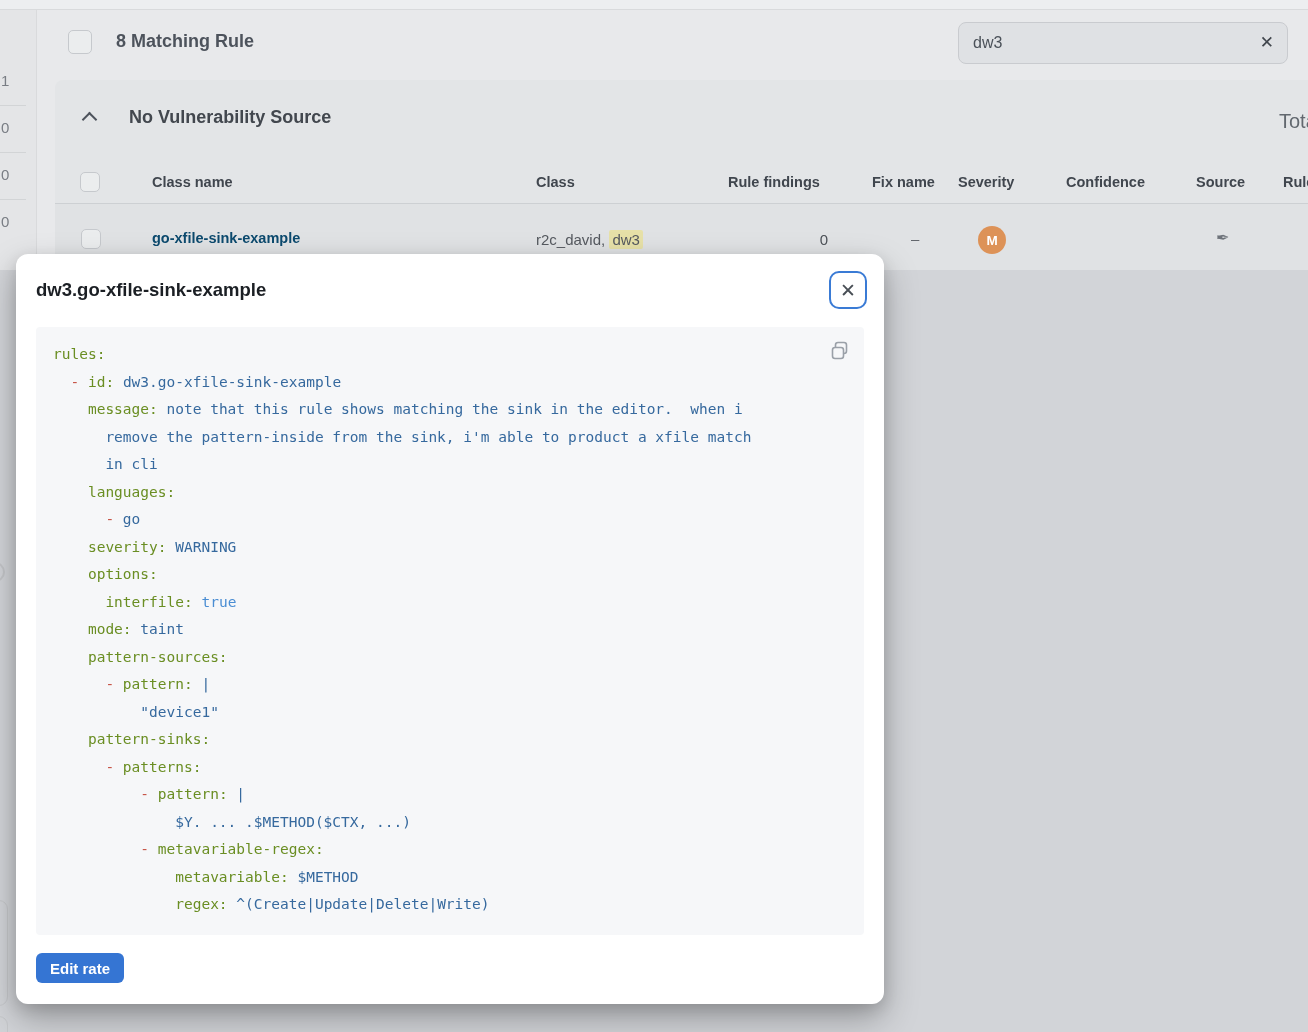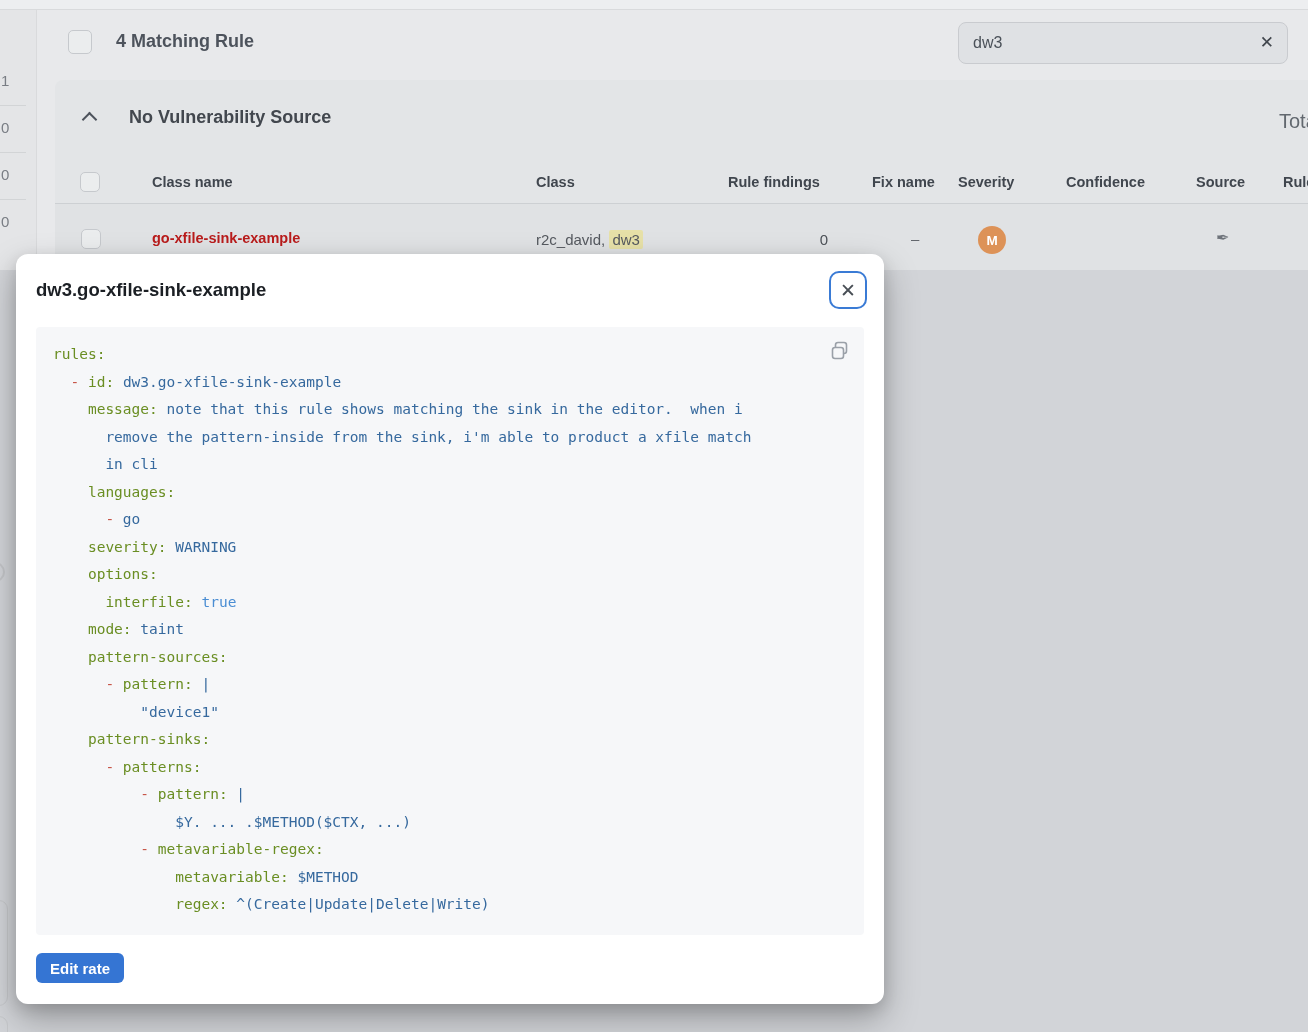--- a/index.html
+++ b/index.html
@@ -36,21 +36,21 @@
   .total-label { left:1279px; top:110px; font-size:20px; color:#62686f; white-space:nowrap; }
 
   .col-hdr { top:174px; font-size:14.5px; font-weight:700; color:#40464e; white-space:nowrap; }
   .col-0 { left:152px; } .col-1 { left:536px; } .col-2 { left:728px; } .col-3 { left:872px; }
   .col-4 { left:958px; } .col-5 { left:1066px; } .col-6 { left:1196px; } .col-7 { left:1283px; }
   .thead-checkbox { left:80px; top:172px; width:20px; height:20px; }
   .hdr-sep { left:55px; top:203px; width:1253px; height:1px; background:#cdd0d3; }
 
   .data-row { left:55px; top:204px; width:1253px; height:66px; background:#e0e2e4; }
   .row-checkbox { left:81px; top:229px; width:20px; height:20px; }
-  .rule-link { left:152px; top:230px; font-size:14.5px; font-weight:700; color:#b91c1c; cursor:pointer; }
+  .rule-link { left:152px; top:230px; font-size:14.5px; font-weight:700; color:#0c4a6e; cursor:pointer; }
   .labels-cell { left:536px; top:231px; font-size:15px; color:#55595f; }
   .label-hl { background:#e7e1a8; border-radius:2px; padding:1px 3px; }
   .open-findings { left:790px; top:231px; width:38px; text-align:right; font-size:15px; color:#4c5157; }
   .fix-rate { left:911px; top:230px; font-size:15px; color:#63676d; }
   .sev-badge { left:978px; top:226px; width:28px; height:28px; border-radius:50%;
     color:#fff; font-size:13.5px; font-weight:700; display:flex; align-items:center; justify-content:center; }
   .source-pen { left:1216px; top:228px; font-size:16px; color:#6e737a; }
 
   
   .modal { left:16px; top:254px; width:868px; height:750px; background:#ffffff; border-radius:12px;
@@ -79,21 +79,21 @@
 <div class="abs rail-count" style="top:119px;">0</div>
 <div class="abs rail-div" style="top:152px;"></div>
 <div class="abs rail-count" style="top:166px;">0</div>
 <div class="abs rail-div" style="top:199px;"></div>
 <div class="abs rail-count" style="top:213px;">0</div>
 <div class="abs rail-frag-circle"></div>
 <div class="abs rail-frag-box1"></div>
 <div class="abs rail-frag-box2"></div>
 
 <div class="abs checkbox hdr-checkbox"></div>
-<div class="abs matching-rule">4 Matching Rule</div>
+<div class="abs matching-rule">8 Matching Rule</div>
 
 <div class="abs search-box">
   <input class="search-input" value="dw3" style="">
   <span class="search-clear">✕</span>
 </div>
 
 <div class="abs card"></div>
 <div class="abs chevron-up"></div>
 <div class="abs section-title">No Vulnerability Source</div>
 <div class="abs total-label">Tota</div>

